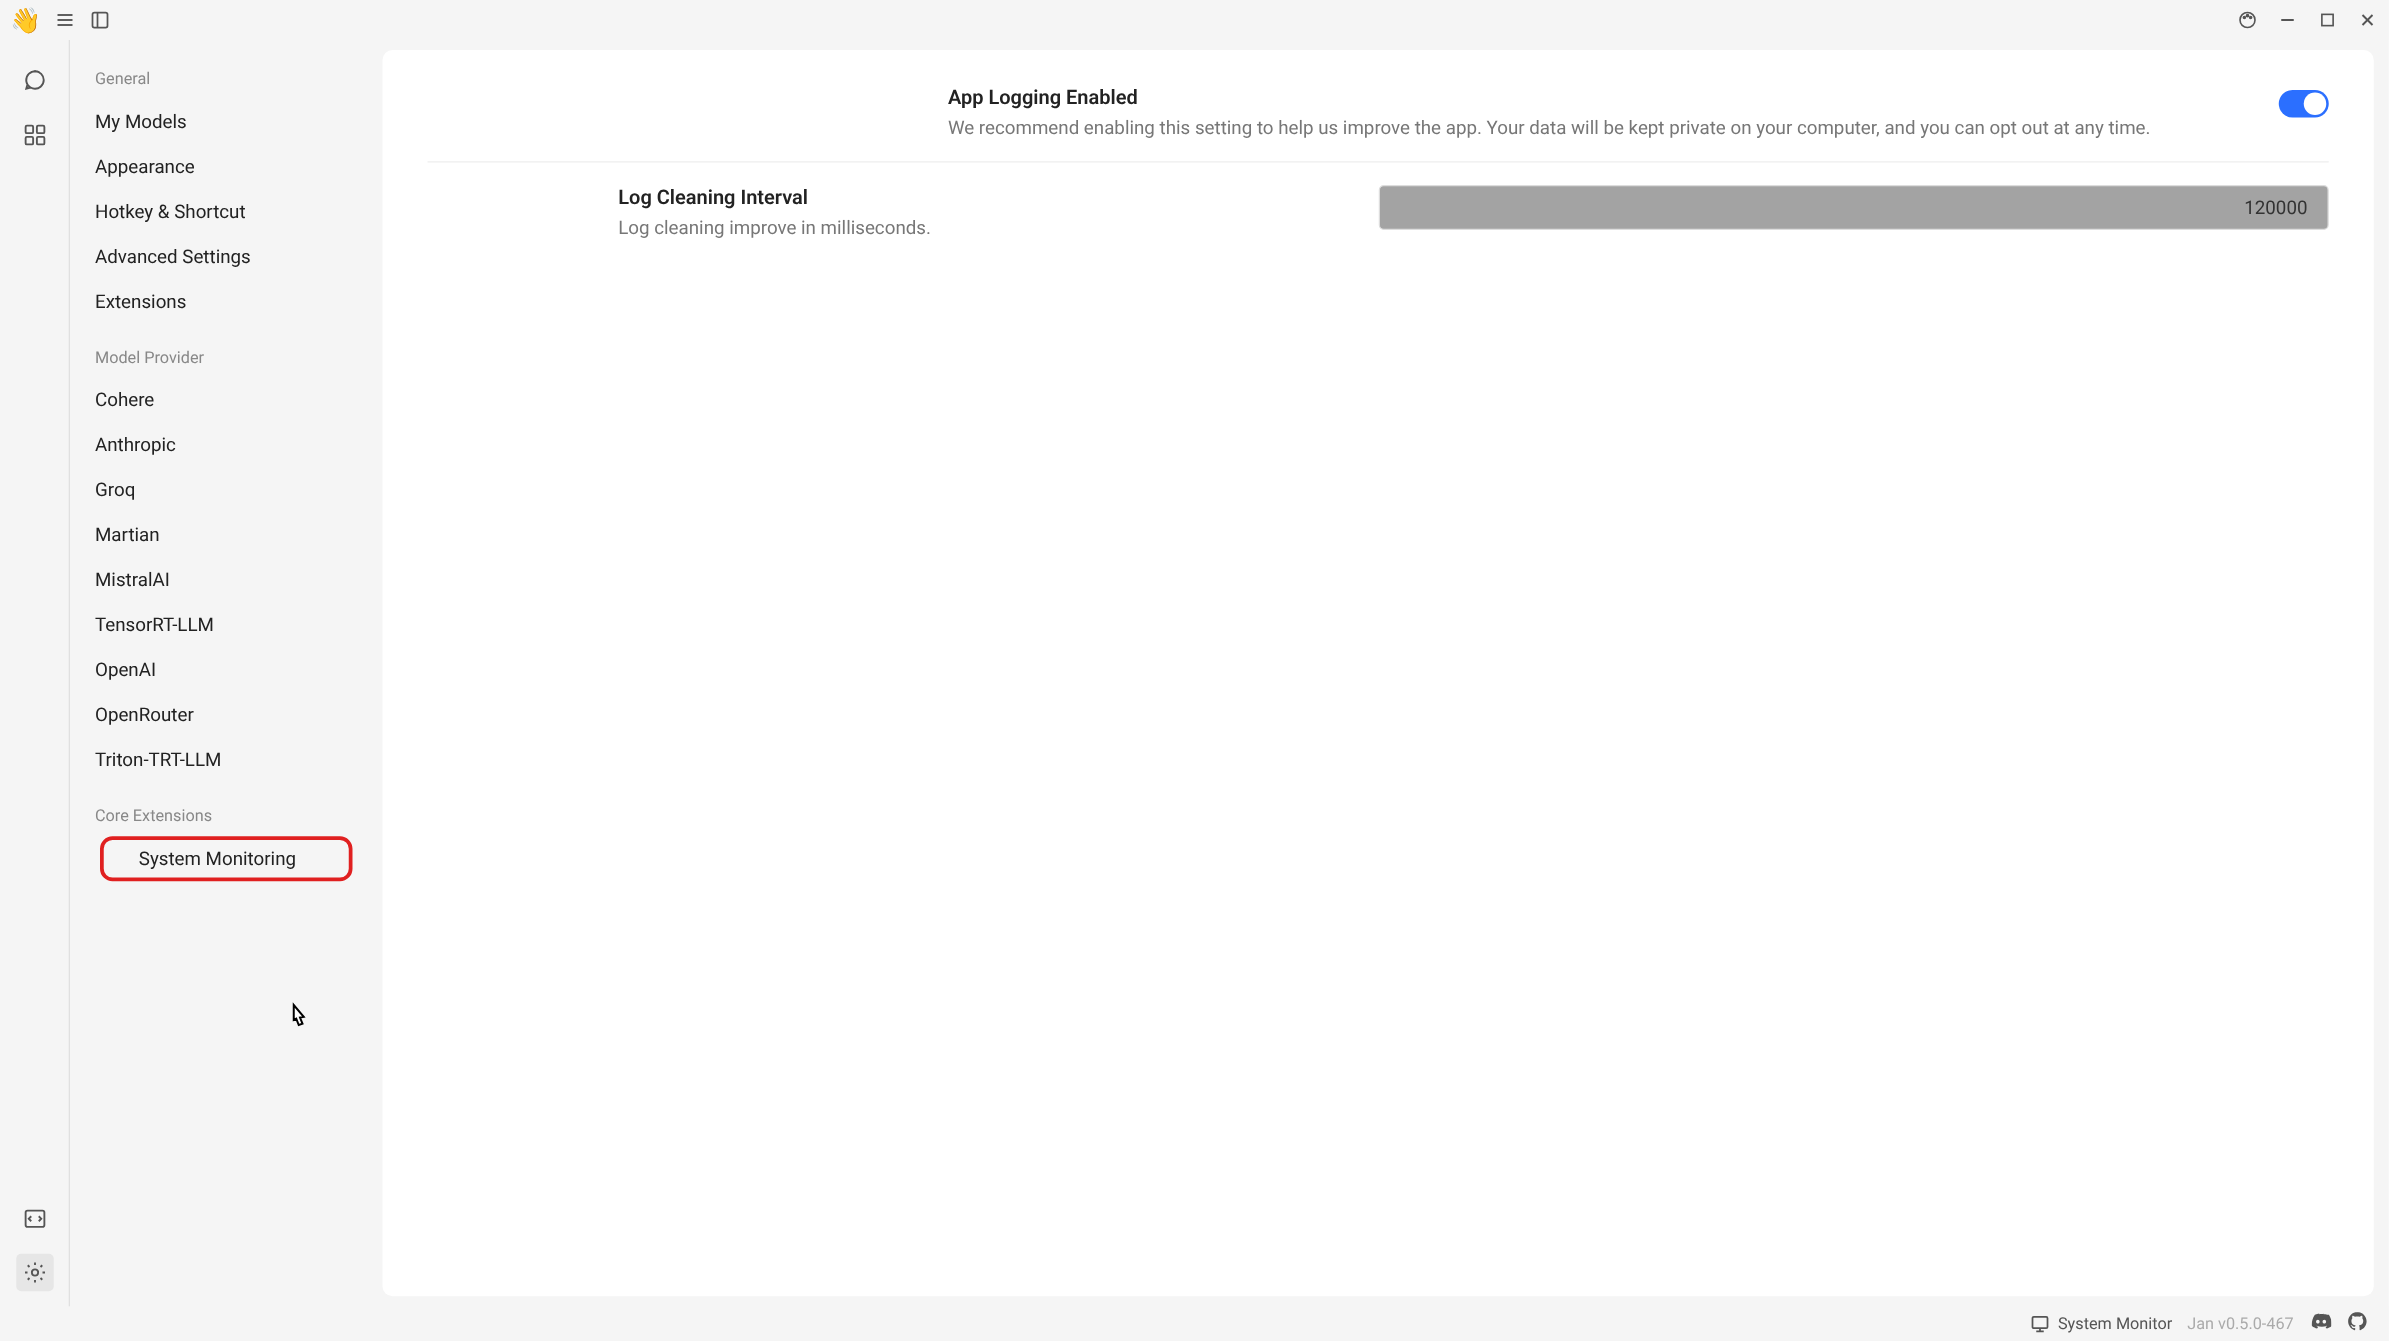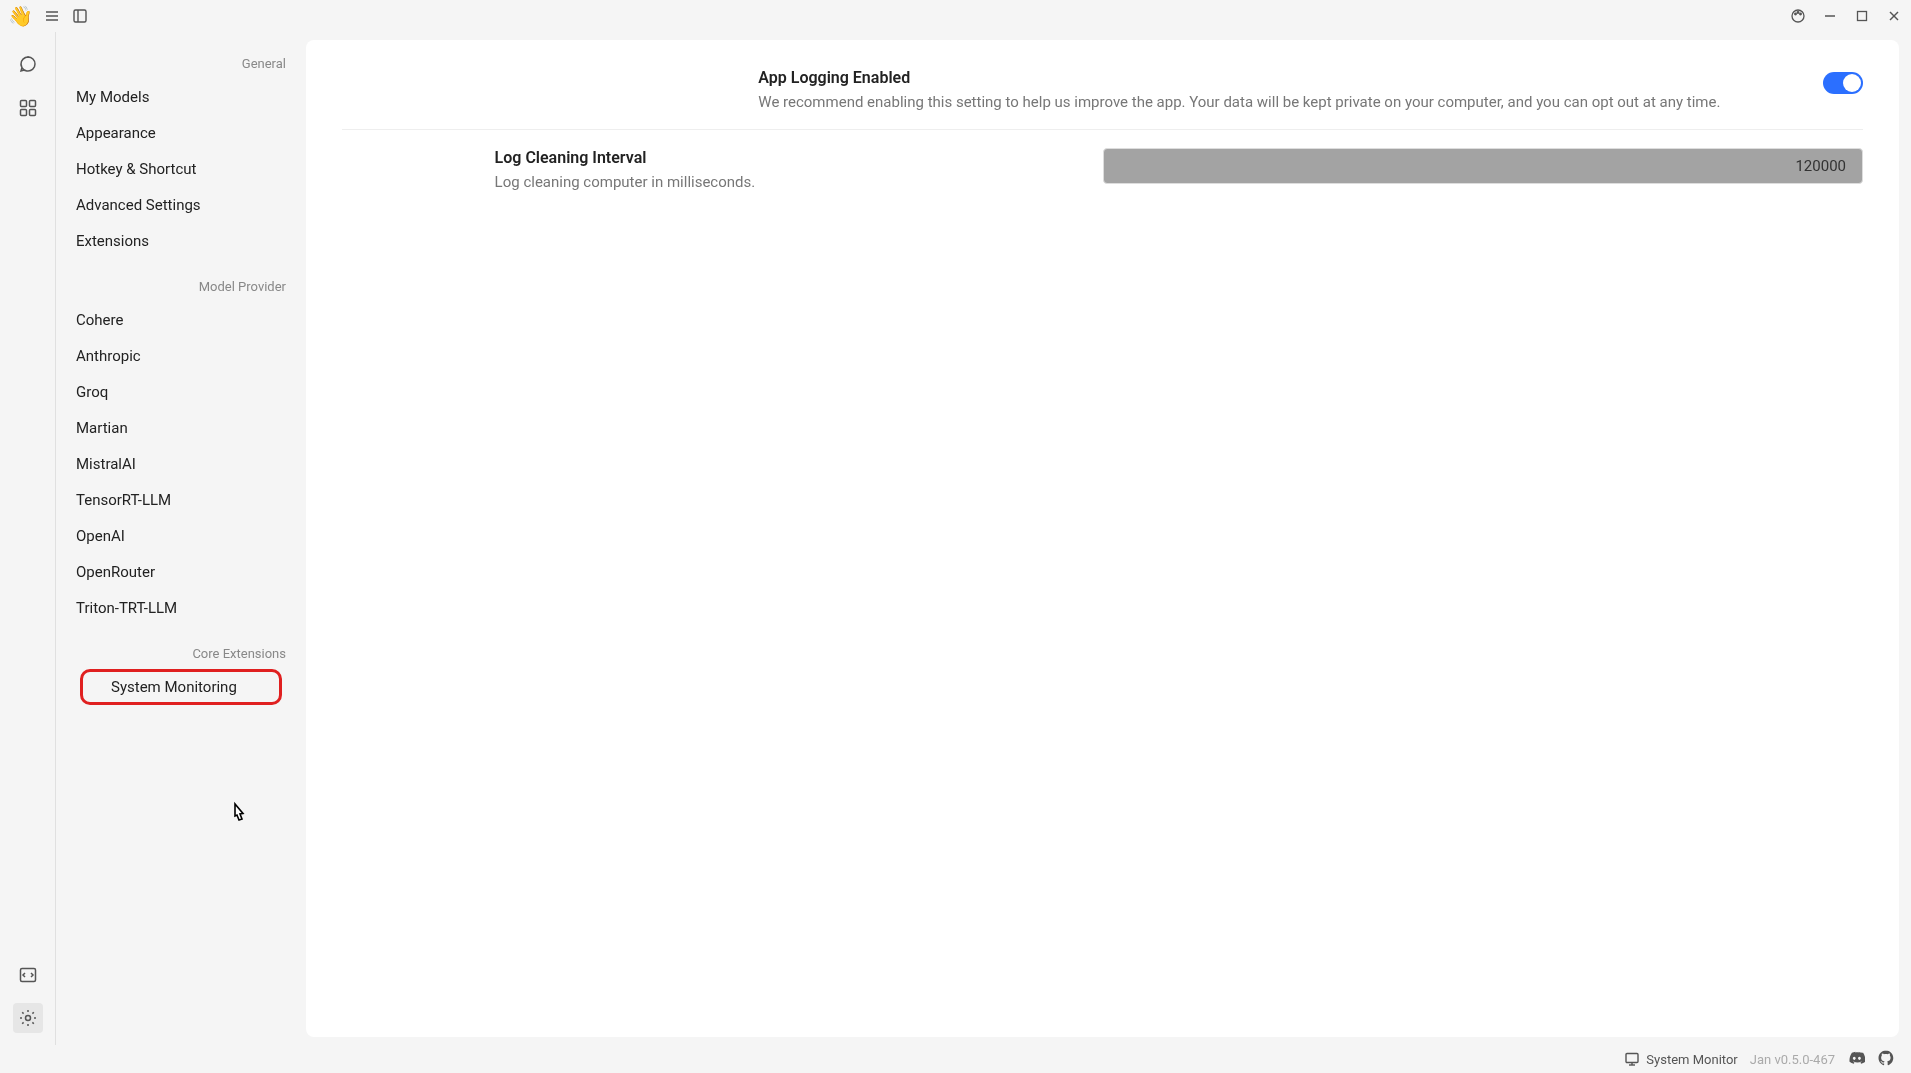--- a/index.html
+++ b/index.html
@@ -96,21 +96,20 @@
   padding: 16px 0;
   overflow-y: auto;
 }
 .sidebar-section {
   margin-bottom: 12px;
 }
 .sidebar-header {
   font-size: 13px;
   color: #888;
   padding: 8px 20px;
-  text-align: right;
 }
 .sidebar-item {
   font-size: 15px;
   color: #222;
   padding: 9px 20px;
   cursor: pointer;
   position: relative;
 }
 .sidebar-item.highlighted {
   border: 3px solid #e02020;
@@ -318,21 +317,21 @@
     <div class="setting-row">
       <div class="setting-left">
         <div class="setting-title">App Logging Enabled</div>
         <div class="setting-desc">We recommend enabling this setting to help us improve the app. Your data will be kept private on your computer, and you can opt out at any time.</div>
       </div>
       <div class="toggle"></div>
     </div>
     <div class="setting-row" style="border-bottom:none;">
       <div class="setting-left" style="max-width:40%;">
         <div class="setting-title">Log Cleaning Interval</div>
-        <div class="setting-desc">Log cleaning computer in milliseconds.</div>
+        <div class="setting-desc">Log cleaning improve in milliseconds.</div>
       </div>
       <input class="input-field" value="120000" style="">
     </div>
   </div>
 </div>
 
 <div class="statusbar">
   <div class="status-item">
     <svg width="16" height="16" viewBox="0 0 16 16" fill="none" stroke="currentColor" stroke-width="1.4">
         <rect x="2" y="2.5" width="12" height="9" rx="1"></rect>

